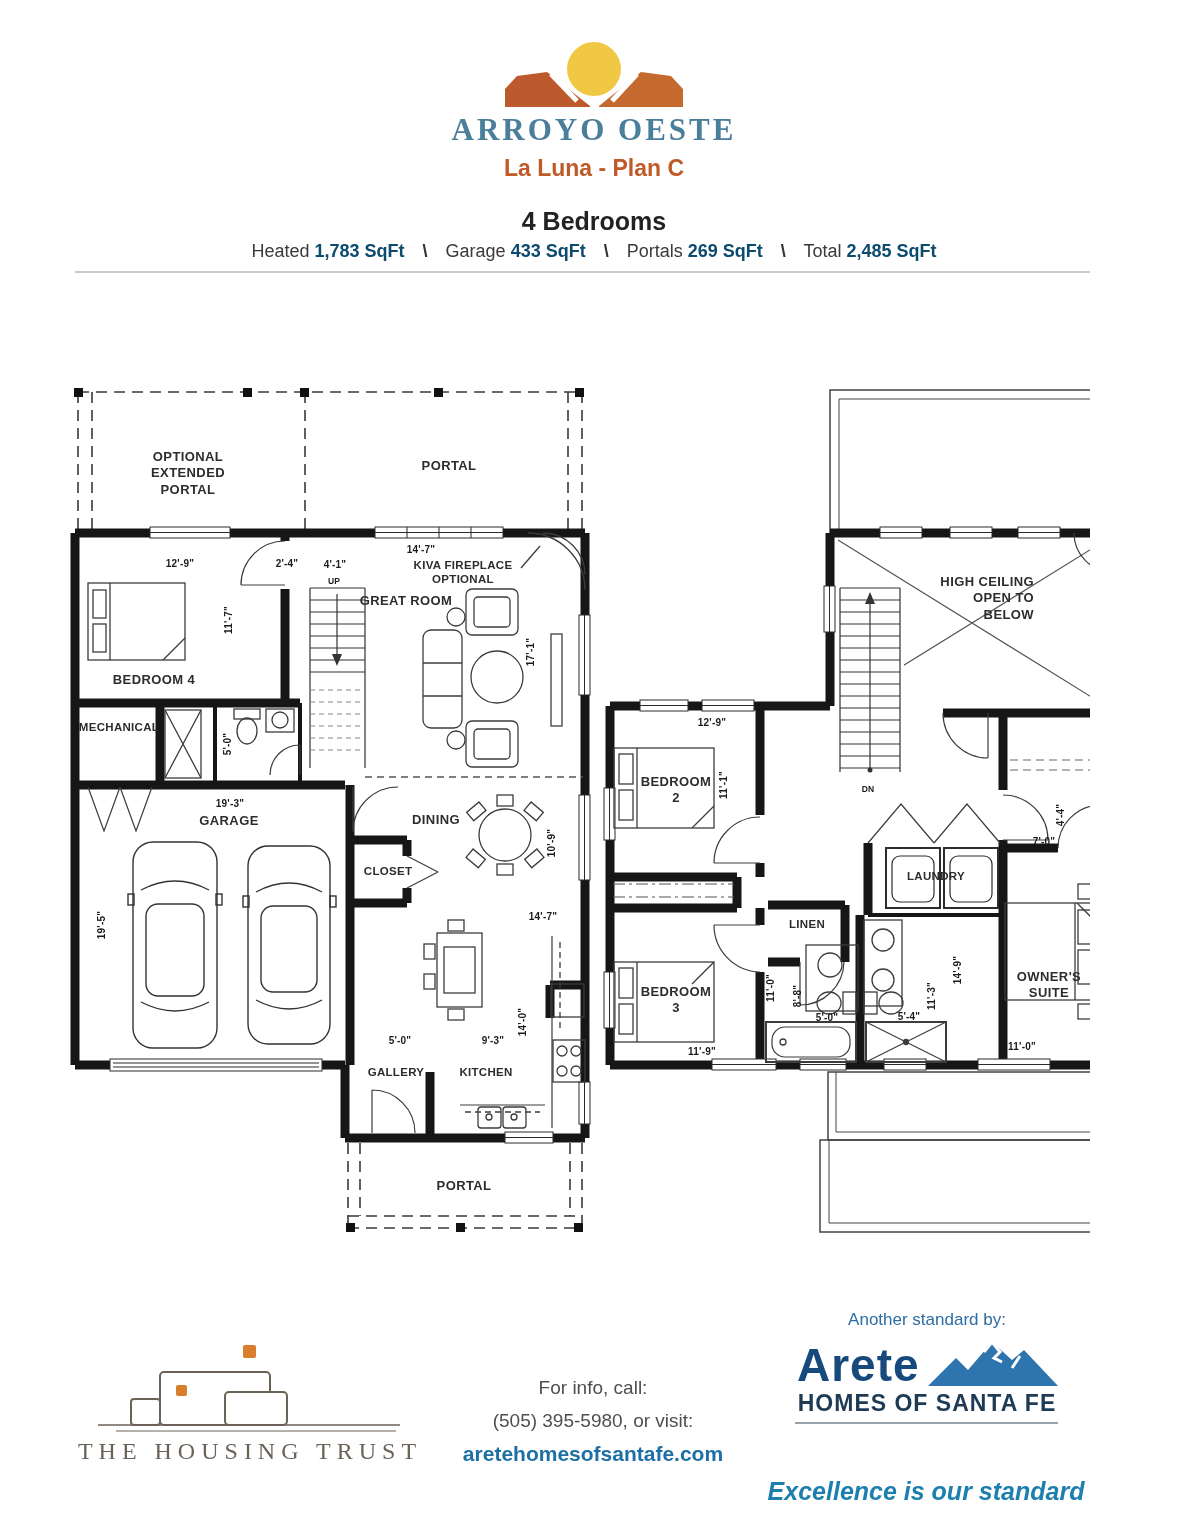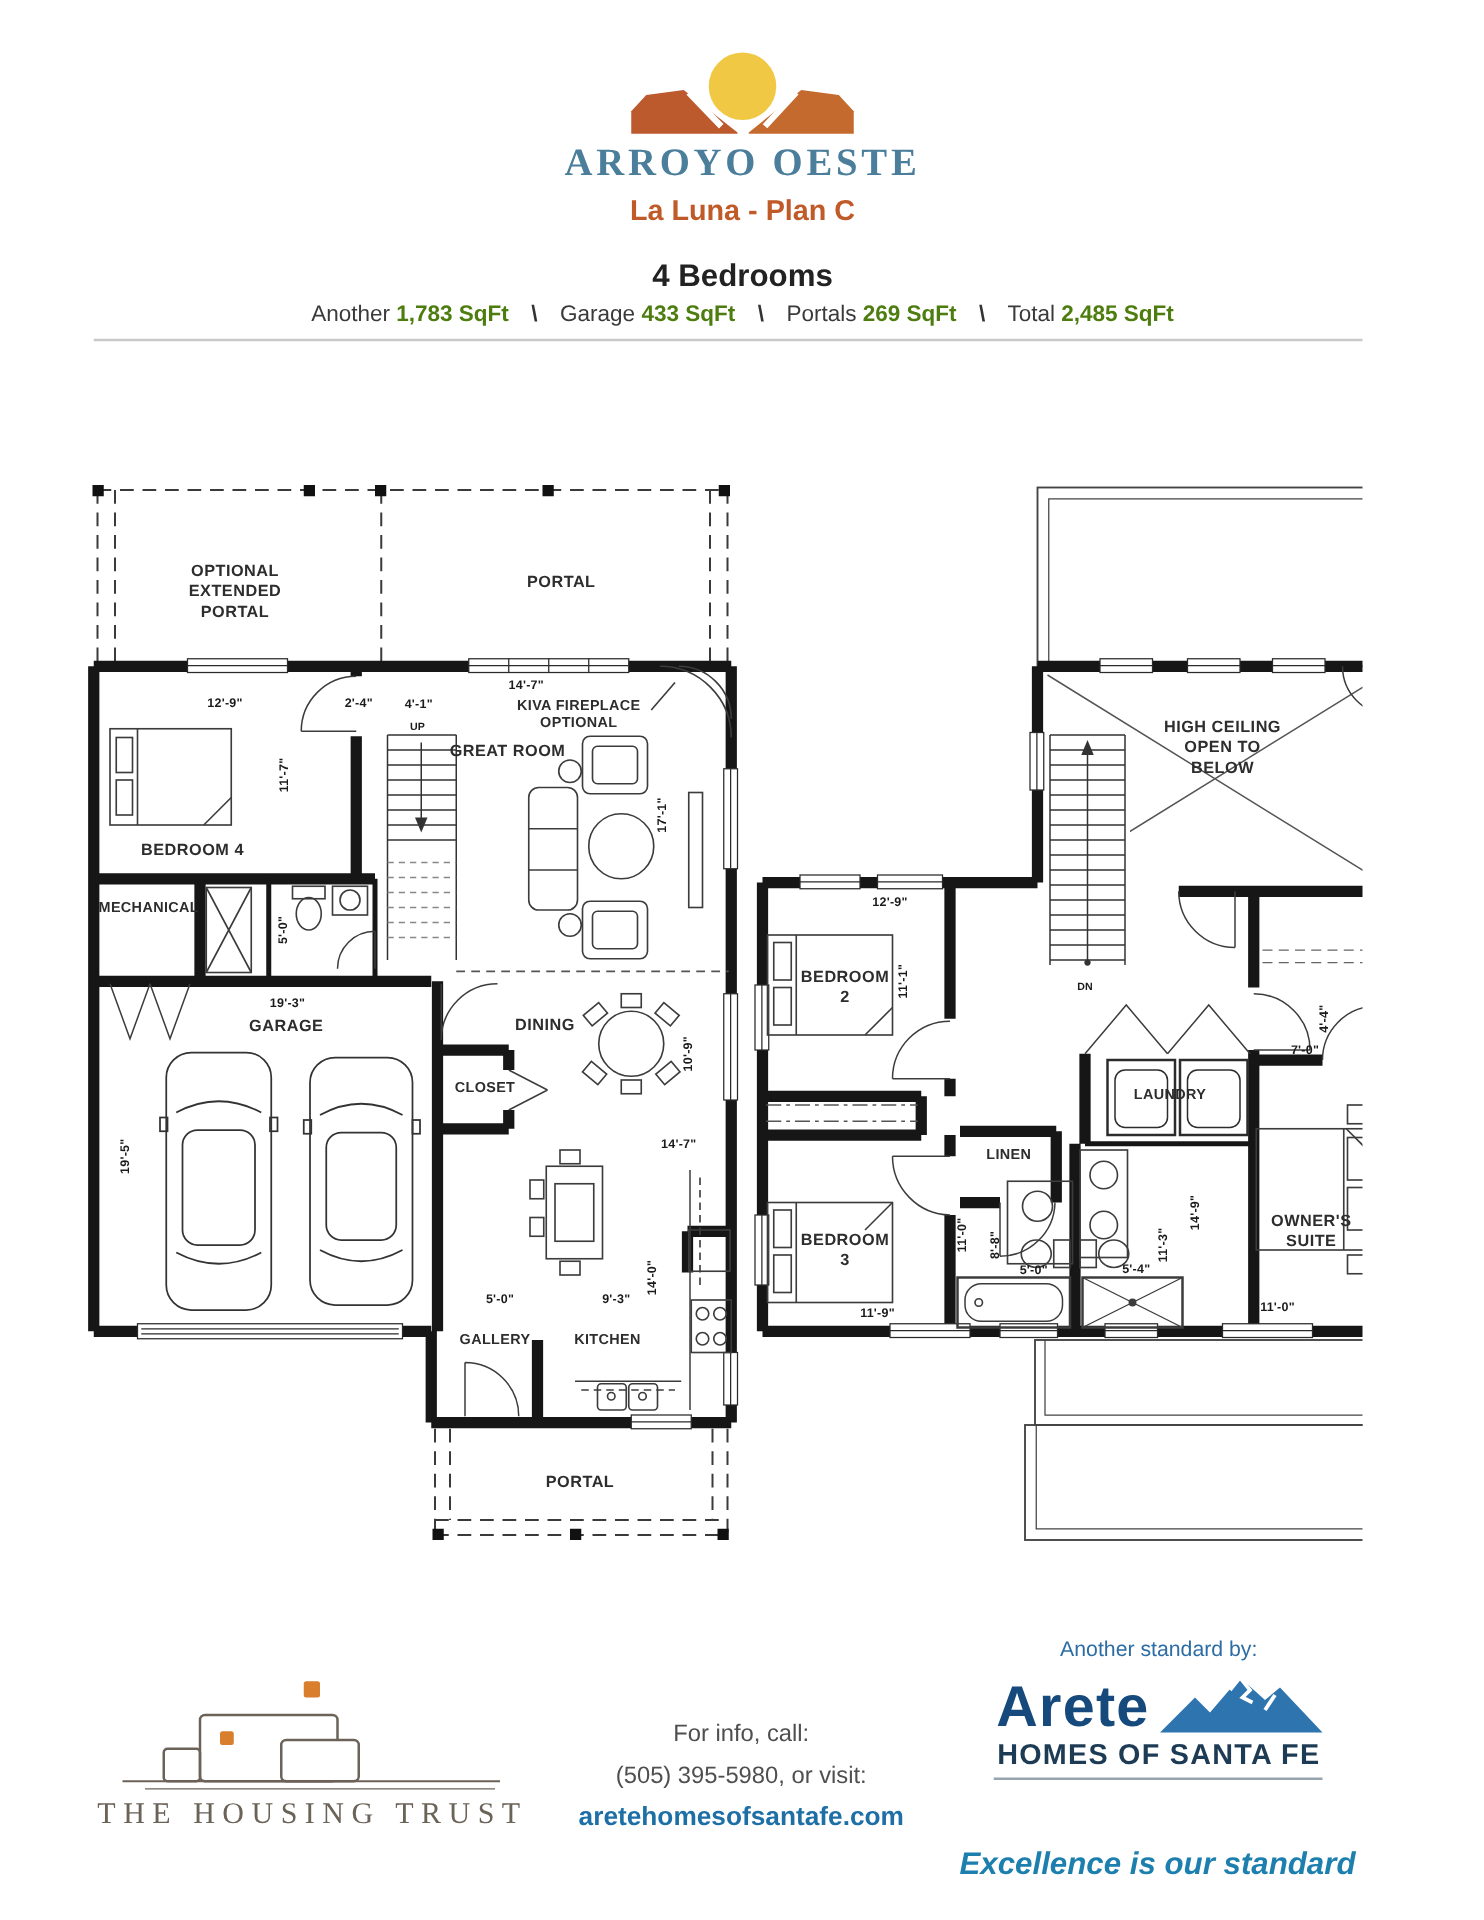--- a/index.html
+++ b/index.html
@@ -6,21 +6,21 @@
   .sheet{position:relative;width:1090px;height:1536px;background:#fff;overflow:hidden;
          font-family:"Liberation Sans",sans-serif;}
   .abs{position:absolute;}
   .ctr{transform:translateX(-50%);}
   
   .brand{font-family:"Liberation Serif","DejaVu Serif",serif;font-size:31px;font-weight:700;
          letter-spacing:3px;color:#4A7E9B;white-space:nowrap;}
   .plan-name{font-size:23px;font-weight:700;color:#C05A28;white-space:nowrap;}
   .bedrooms{font-size:25px;font-weight:700;color:#222;white-space:nowrap;}
   .stats{font-size:18px;color:#3a3a3a;white-space:nowrap;}
-  .stats b{color:#4d7c0f;}
+  .stats b{color:#0c4a6e;}
   .stats .sep{margin:0 13px;font-weight:700;color:#333;}
   .hrule{height:2px;background:#c9c9c9;}
   
   .lbl{position:absolute;transform:translate(-50%,-50%);font-weight:700;color:#2d2d2d;
        white-space:pre-line;text-align:center;line-height:1.25;letter-spacing:.4px;font-size:13px;}
   .lbl.sm{font-size:11.5px;letter-spacing:.3px;}
   .dim{position:absolute;transform:translate(-50%,-50%);font-weight:700;color:#1b1b1b;
        font-size:10px;letter-spacing:.2px;white-space:nowrap;}
   .dim.v{transform:translate(-50%,-50%) rotate(-90deg);}
   .tiny{position:absolute;transform:translate(-50%,-50%);font-weight:700;color:#1b1b1b;
@@ -46,21 +46,21 @@
     <polygon points="505,107 505,89 517,76 547,72 590,106 590,107" fill="#BC5A2D"></polygon>
     <line x1="551" y1="74" x2="577" y2="101" stroke="#ffffff" stroke-width="5"></line>
     <polygon points="599,107 599,106 641,72 671,76 683,89 683,107" fill="#C46A2E"></polygon>
     <line x1="637" y1="74" x2="612" y2="101" stroke="#ffffff" stroke-width="5"></line>
   </svg>
   <div class="abs ctr brand" style="left:594px;top:112px;">ARROYO OESTE</div>
   <div class="abs ctr plan-name" style="left:594px;top:155px;">La Luna - Plan C</div>
   <div class="abs ctr bedrooms" style="left:594px;top:207px;">4 Bedrooms</div>
 
   <div class="abs ctr stats" style="left:594px;top:241px;">
-    <span>Another</span>
+    <span>Heated</span>
     <b>1,783 SqFt</b>
     <span class="sep">\</span>
     <span>Garage</span>
     <b>433 SqFt</b>
     <span class="sep">\</span>
     <span>Portals</span>
     <b>269 SqFt</b>
     <span class="sep">\</span>
     <span>Total</span>
     <b>2,485 SqFt</b>
@@ -385,21 +385,21 @@
   <span class="lbl sm" style="left:388px;top:871px;">CLOSET</span>
   <span class="dim v" style="left:101px;top:925px;">19'-5"</span>
   <span class="dim" style="left:543px;top:916px;">14'-7"</span>
   <span class="dim" style="left:400px;top:1040px;">5'-0"</span>
   <span class="dim" style="left:493px;top:1040px;">9'-3"</span>
   <span class="dim v" style="left:522px;top:1022px;">14'-0"</span>
   <span class="lbl sm" style="left:396px;top:1072px;">GALLERY</span>
   <span class="lbl sm" style="left:486px;top:1072px;">KITCHEN</span>
   <span class="lbl" style="left:464px;top:1186px;">PORTAL</span>
 
-  <span class="lbl" style="left:978px;top:598px;">HIGH CEILING
+  <span class="lbl" style="left:978px;top:598px;text-align:right;">HIGH CEILING
 OPEN TO BELOW</span>
   <span class="dim" style="left:712px;top:722px;">12'-9"</span>
   <span class="lbl" style="left:676px;top:790px;">BEDROOM
 2</span>
   <span class="dim v" style="left:723px;top:785px;">11'-1"</span>
   <span class="tiny" style="left:868px;top:789px;">DN</span>
   <span class="lbl sm" style="left:936px;top:876px;">LAUNDRY</span>
   <span class="dim v" style="left:1060px;top:815px;">4'-4"</span>
   <span class="dim" style="left:1044px;top:841px;">7'-0"</span>
   <span class="lbl sm" style="left:807px;top:924px;">LINEN</span>

